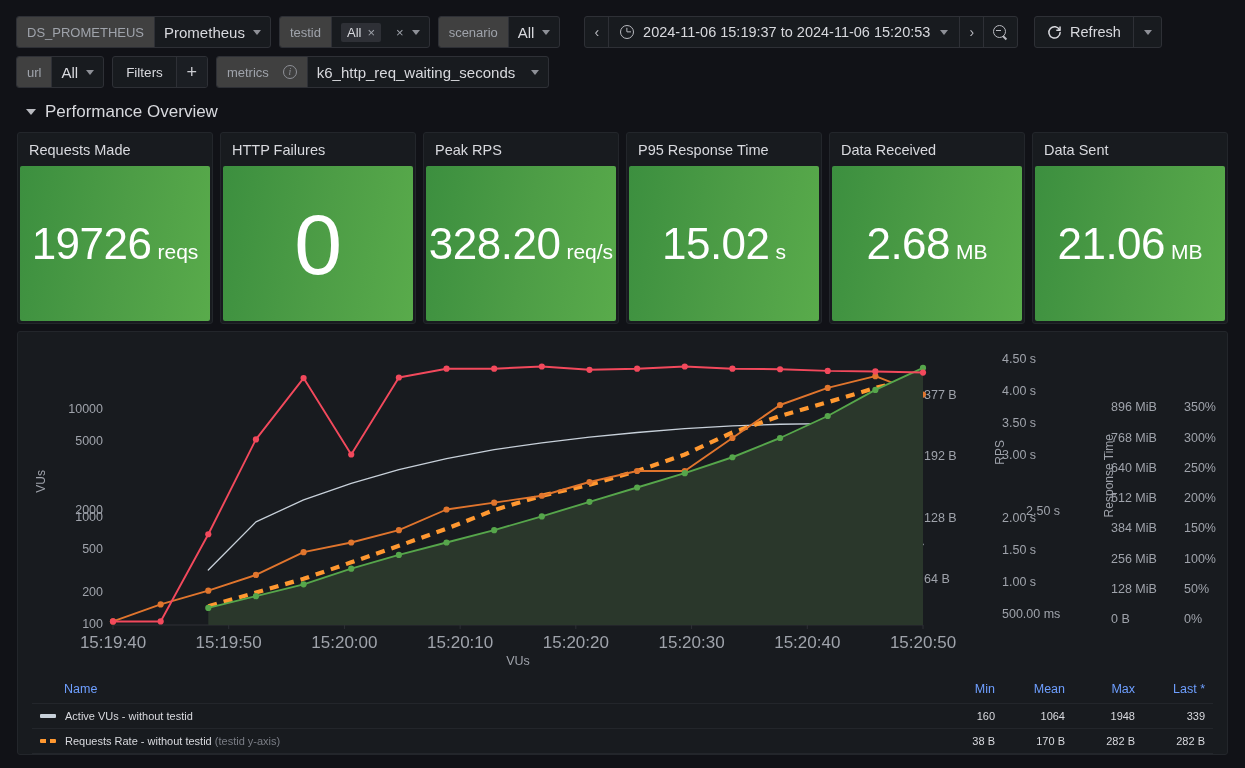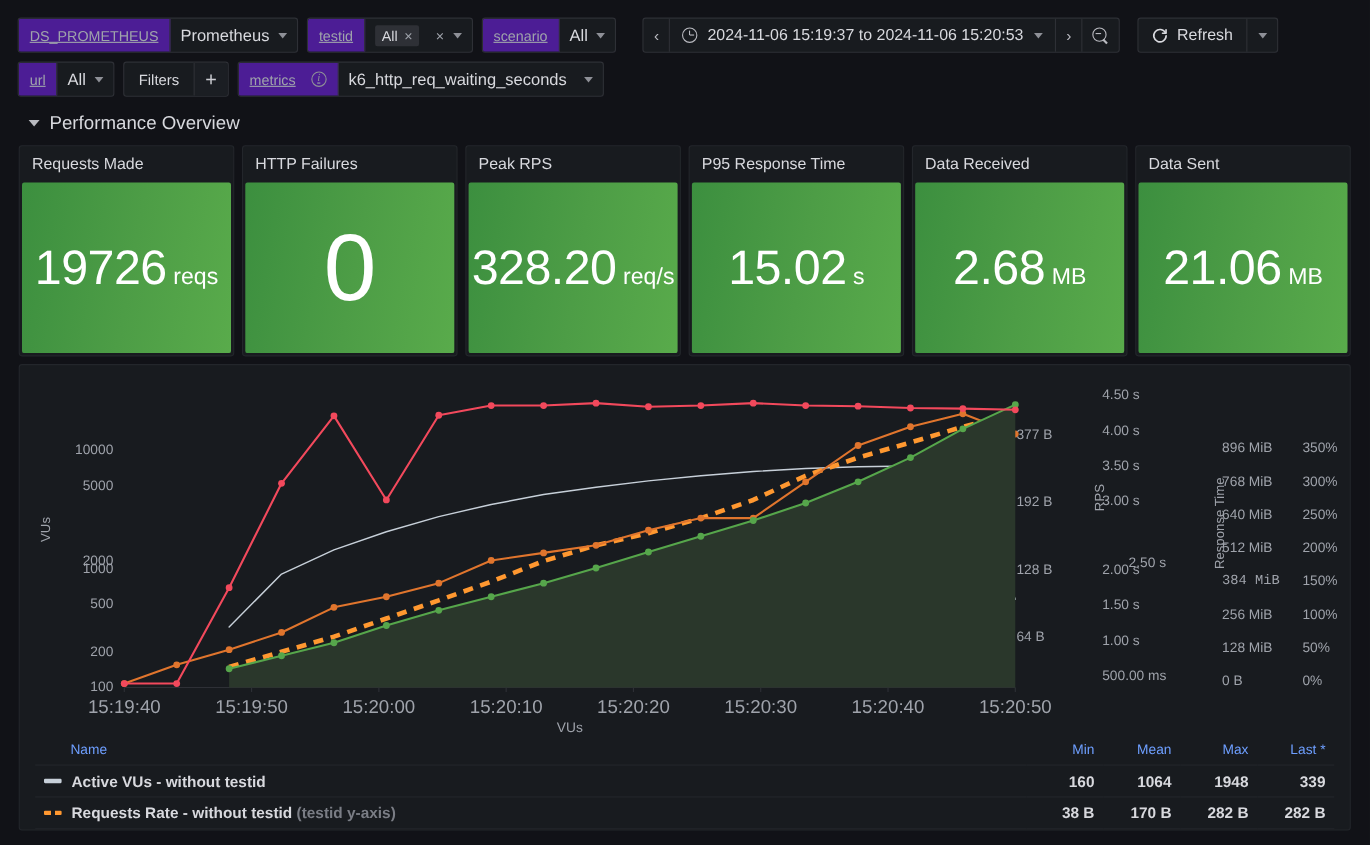--- a/index.html
+++ b/index.html
@@ -26,24 +26,23 @@
     border-radius: 3px;
     background: #181b1f;
     height: 32px;
     overflow: hidden;
   }
   .seg > .lbl {
     display: flex; align-items: center;
     padding: 0 10px;
     font-size: 13px;
     color: #9fa3ab;
-    background: #4c1d95;
+    background: #404040;
     border-right: 1px solid #2e3036;
     white-space: nowrap;
-    text-decoration: underline;
   }
   .seg > .val {
     display: flex; align-items: center; gap: 7px;
     padding: 0 9px;
     font-size: 15px;
     color: #d8d9de;
     white-space: nowrap;
   }
   .seg .val.small { font-size: 13.5px; }
   .chev {
@@ -221,25 +220,24 @@
     padding: 0 14px 0 14px;
   }
   .legtable { width: 100%; border-collapse: collapse; }
   .legtable th {
     font-size: 12.5px; color: #6e9fff; font-weight: 500;
     padding: 6px 8px 7px 8px; text-align: right;
     border-bottom: 1px solid #23262b;
   }
   .legtable th.nm { text-align: left; padding-left: 32px; }
   .legtable td {
-    font-size: 14px; color: #d8d9de;
+    font-size: 11px; color: #d8d9de;
     padding: 6px 8px; text-align: right;
     border-bottom: 1px solid #23262b;
     white-space: nowrap;
-    font-weight: bold;
   }
   .legtable td.nm {
     text-align: left; padding-left: 8px;
   }
   .legname { display: flex; align-items: center; gap: 9px; }
   .swatch { display: inline-block; width: 16px; height: 4px; border-radius: 1px; flex: 0 0 auto; }
   .swatch.dashed {
     background: none;
     background-image: linear-gradient(to right, currentColor 0 6px, transparent 6px 10px, currentColor 10px 16px);
     height: 4px;
@@ -493,21 +491,21 @@
       <div class="tick r" style="left: 984px; top: 179.4px;">2.00 s</div>
       <div class="tick r" style="left: 1008px; top: 147.5px; margin-top: 24px;">2.50 s</div>
       <div class="tick r" style="left: 984px; top: 115.6px;">3.00 s</div>
       <div class="tick r" style="left: 984px; top: 83.7px;">3.50 s</div>
       <div class="tick r" style="left: 984px; top: 51.8px;">4.00 s</div>
       <div class="tick r" style="left: 984px; top: 19.9px;">4.50 s</div>
       <div class="axlabel" style="left: 975px; top: 108px;">RPS</div>
       <div class="tick r" style="left: 1093px; top: 280.05px;">0 B</div>
       <div class="tick r" style="left: 1093px; top: 249.8px;">128 MiB</div>
       <div class="tick r" style="left: 1093px; top: 219.55px;">256 MiB</div>
-      <div class="tick r" style="left: 1093px; top: 189.3px; font-family: Liberation Mono, monospace;">384 MiB</div>
+      <div class="tick r" style="left: 1093px; top: 189.3px;">384 MiB</div>
       <div class="tick r" style="left: 1093px; top: 159.05px;">512 MiB</div>
       <div class="tick r" style="left: 1093px; top: 128.8px;">640 MiB</div>
       <div class="tick r" style="left: 1093px; top: 98.55px;">768 MiB</div>
       <div class="tick r" style="left: 1093px; top: 68.3px;">896 MiB</div>
       <div class="axlabel" style="left: 1084px; top: 102px;">Response Time</div>
       <div class="tick r" style="left: 1166px; top: 280.05px;">0%</div>
       <div class="tick r" style="left: 1166px; top: 249.8px;">50%</div>
       <div class="tick r" style="left: 1166px; top: 219.55px;">100%</div>
       <div class="tick r" style="left: 1166px; top: 189.3px;">150%</div>
       <div class="tick r" style="left: 1166px; top: 159.05px;">200%</div>

